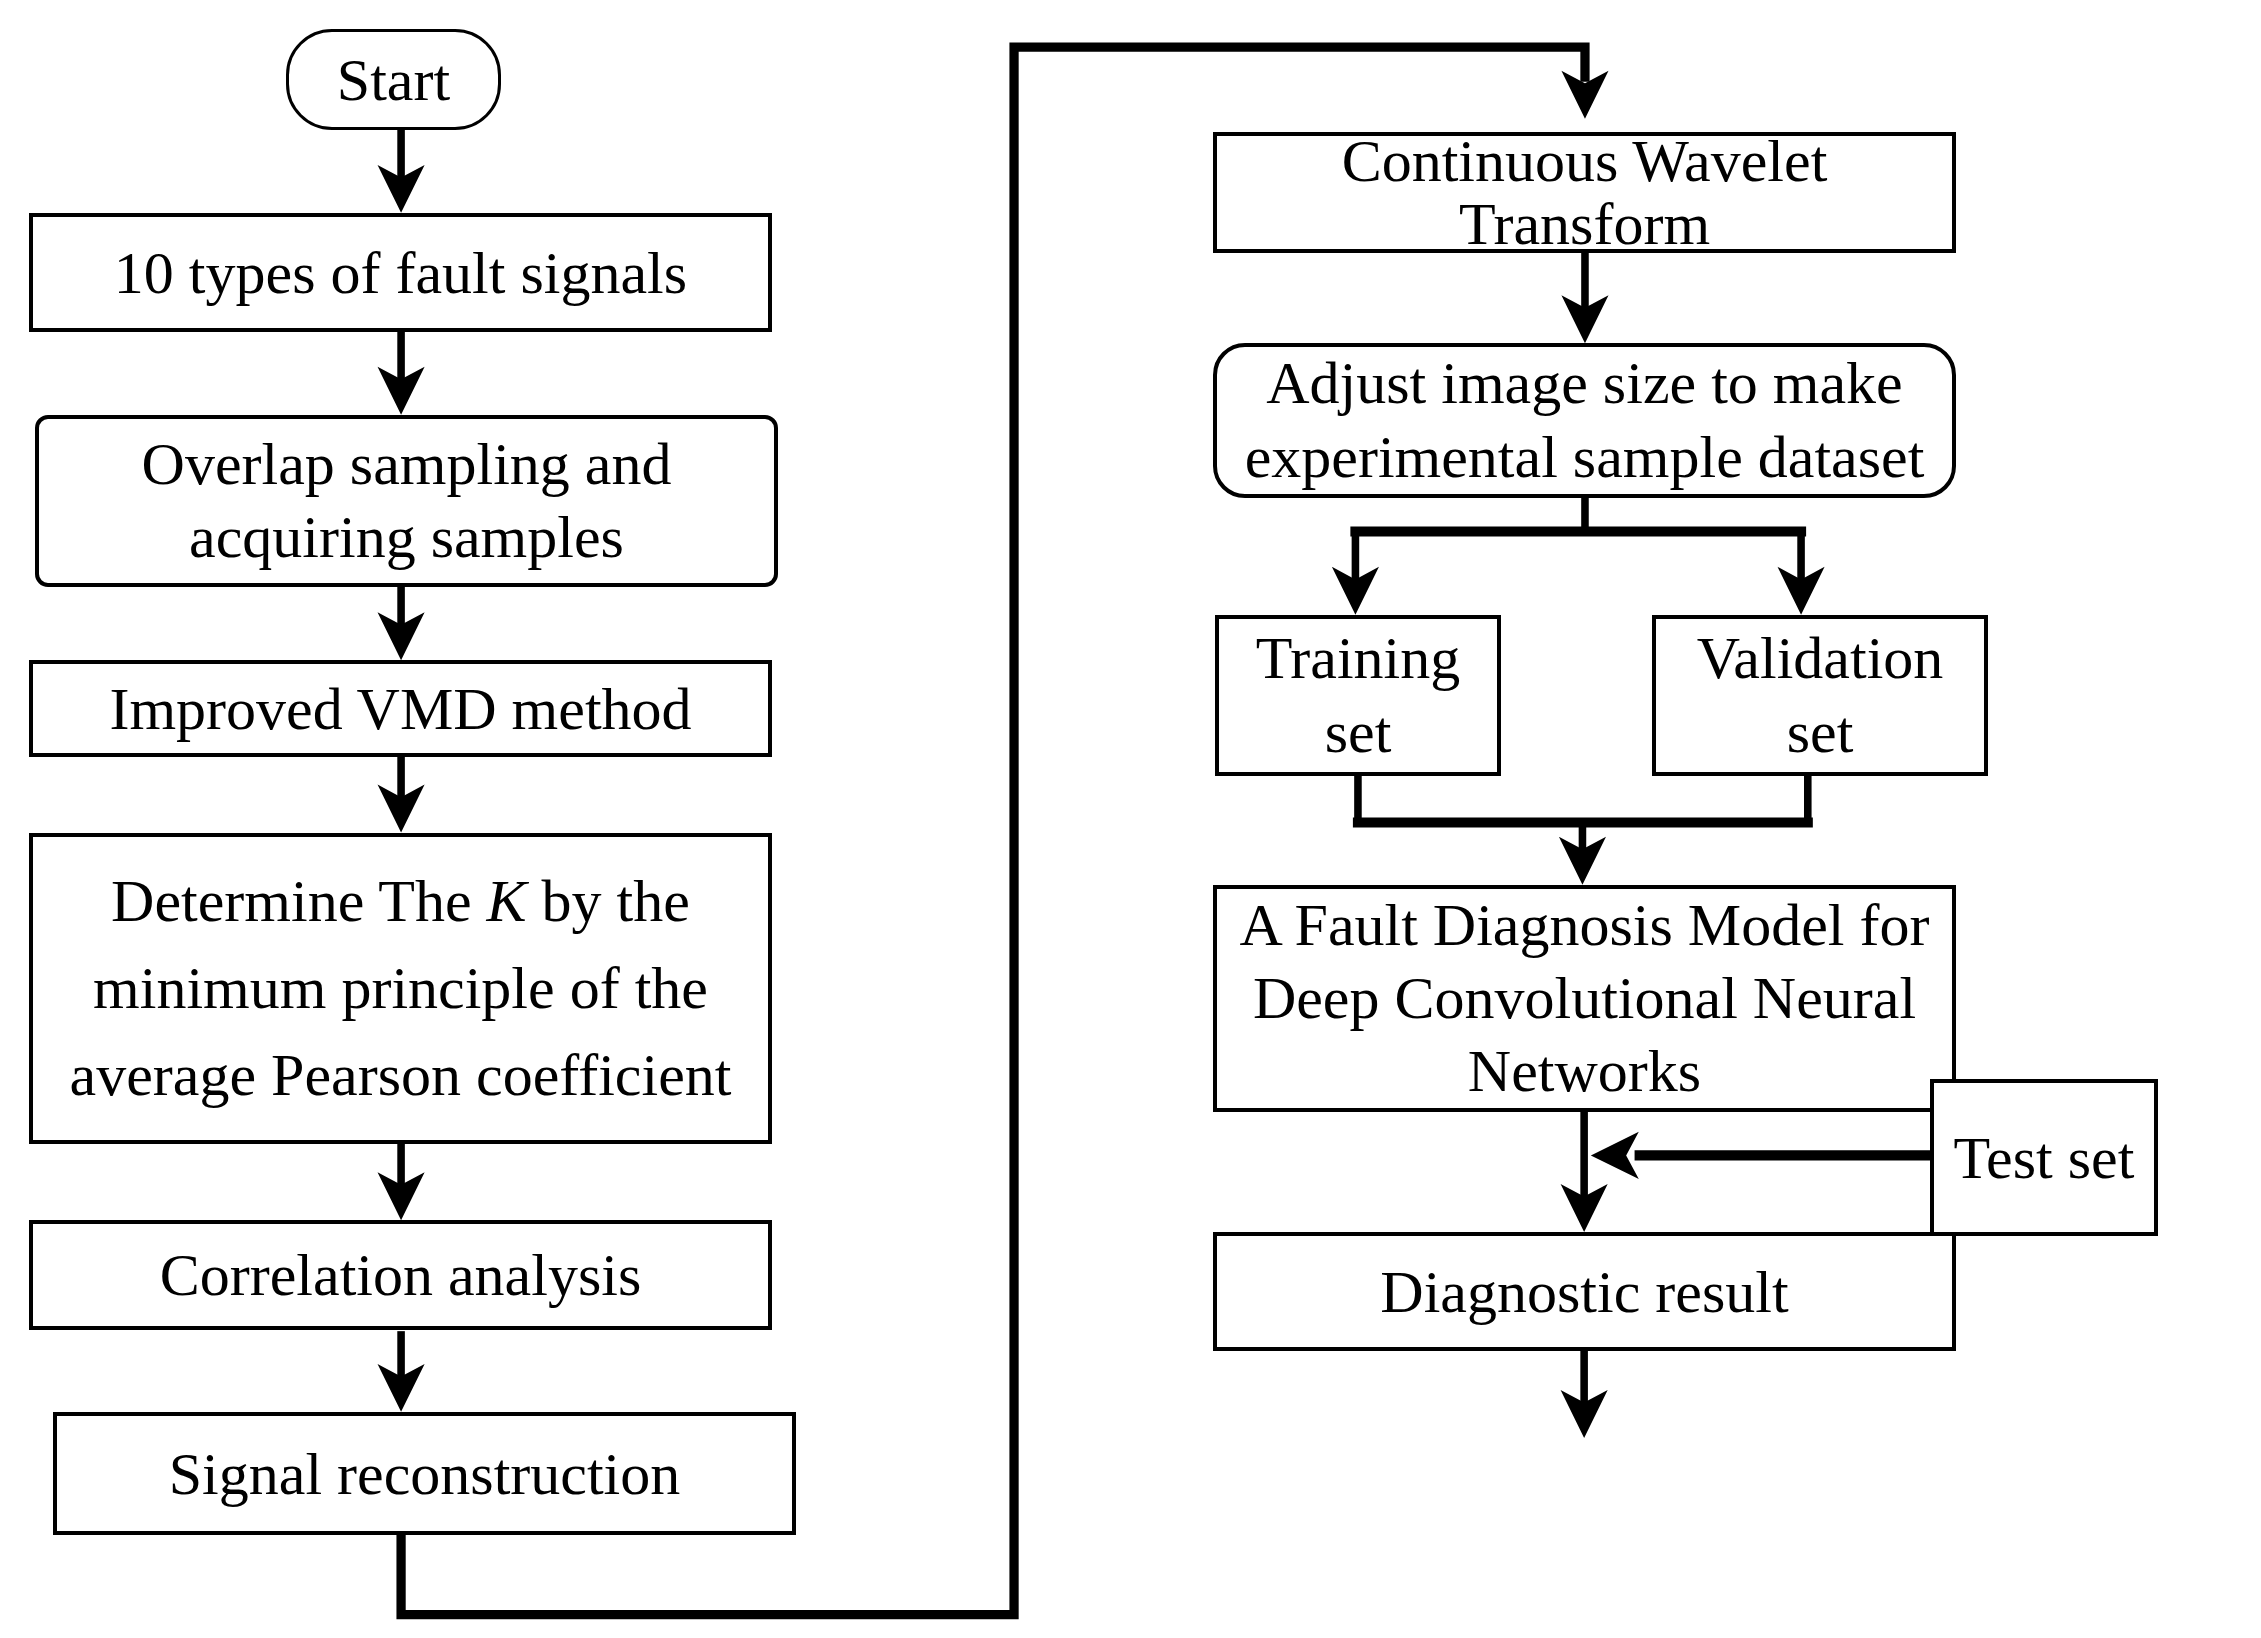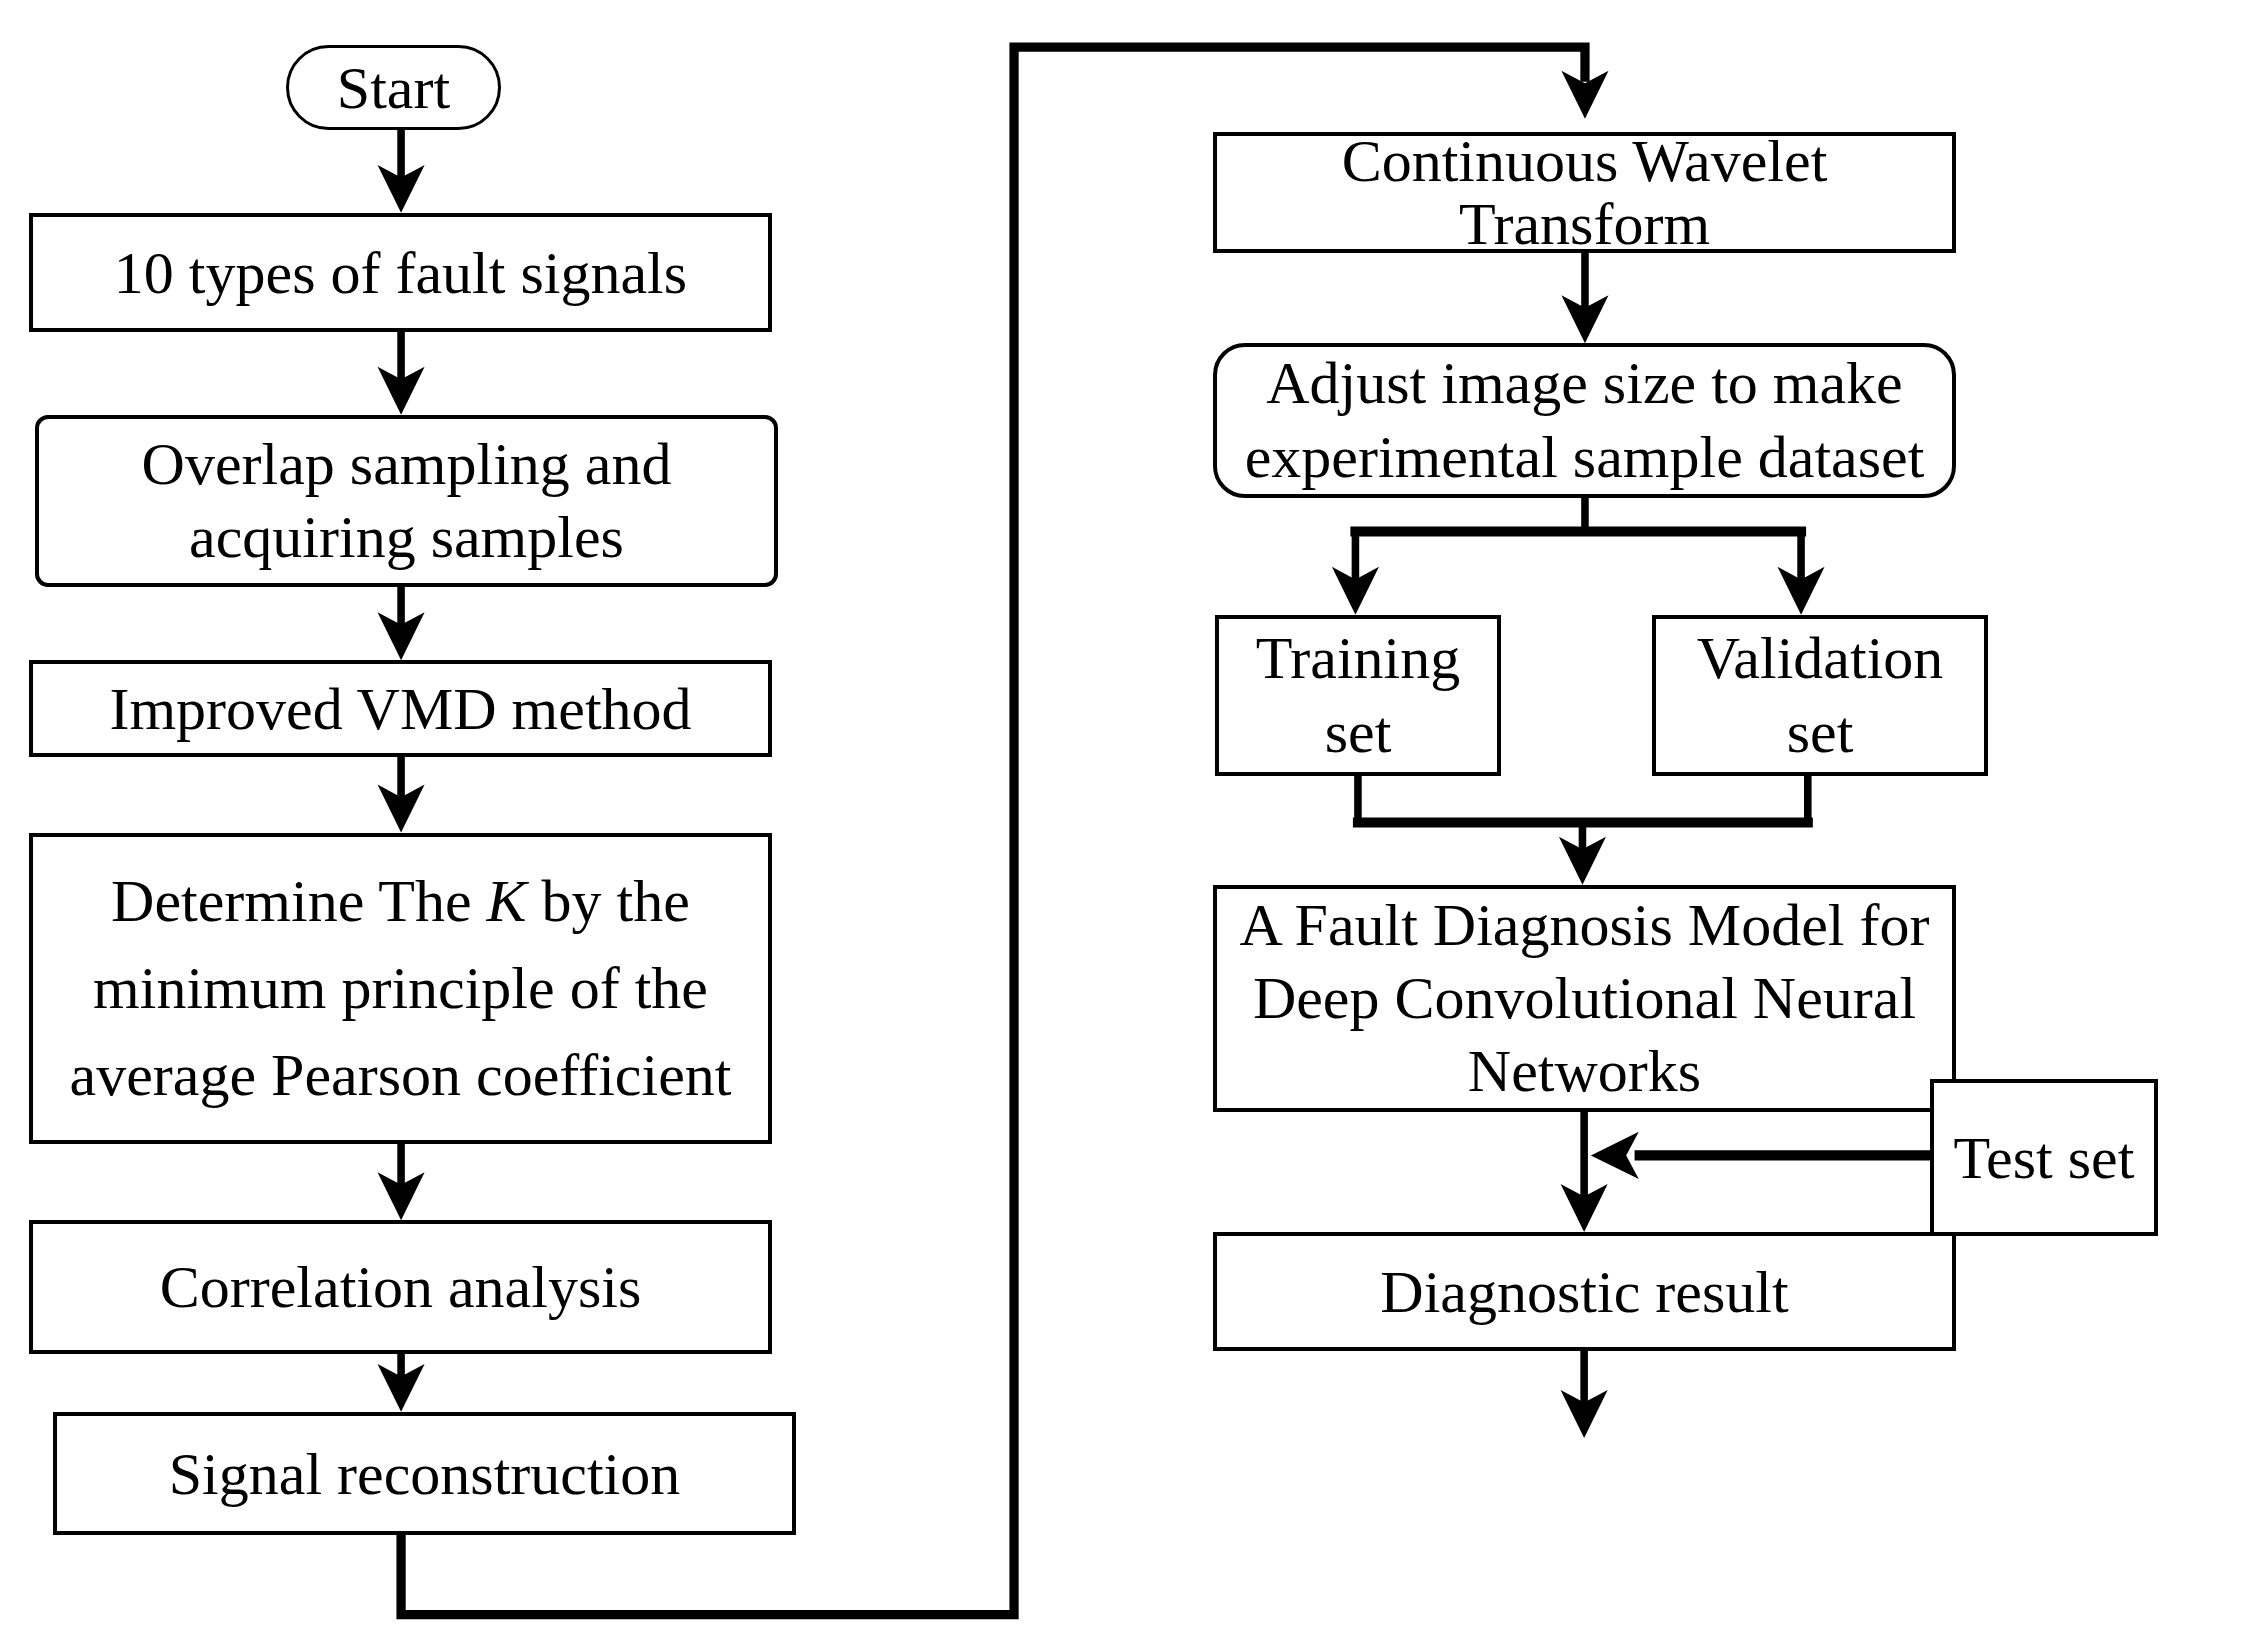--- a/index.html
+++ b/index.html
@@ -106,21 +106,21 @@
       <line x1="2399" y1="1374" x2="1944" y2="1374" stroke-width="12"></line>
       <polygon points="1892,1374 1949,1346 1934,1374 1949,1402"></polygon>
     </g>
 
     <g>
       <line x1="1884" y1="1605" x2="1884" y2="1671" stroke-width="9"></line>
       <polygon points="1884,1710 1856,1653 1884,1668 1912,1653"></polygon>
     </g>
   </svg>
 
-  <div class="node terminator" style="left:286px;top:29px;width:215px;height:85px;margin-top:16px;">
+  <div class="node terminator" style="left:286px;top:29px;width:215px;height:101px;">
     <span class="label">Start</span>
   </div>
 
   <div class="node" style="left:29px;top:213px;width:743px;height:119px;">
     <span class="label">10 types of fault signals</span>
   </div>
 
   <div class="node lh-mid" style="left:35px;top:415px;width:743px;height:172px;border-radius:13px;">
     <span class="label">Overlap sampling and
 acquiring samples</span>
@@ -129,21 +129,21 @@
   <div class="node" style="left:29px;top:660px;width:743px;height:97px;">
     <span class="label">Improved VMD method</span>
   </div>
 
   <div class="node lh-tall" style="left:29px;top:833px;width:743px;height:311px;">
     <span class="label"><span>Determine The </span><em>K</em><span> by the
 minimum principle of the
 average Pearson coefficient</span></span>
   </div>
 
-  <div class="node" style="left:29px;top:1220px;width:743px;height:134px;">
+  <div class="node" style="left:29px;top:1220px;width:743px;height:110px;">
     <span class="label">Correlation analysis</span>
   </div>
 
   <div class="node" style="left:29px;top:1412px;width:743px;height:123px;margin-left:24px;">
     <span class="label">Signal reconstruction</span>
   </div>
 
   <div class="node lh-tight" style="left:1213px;top:132px;width:743px;height:121px;">
     <span class="label">Continuous Wavelet
 Transform</span>

